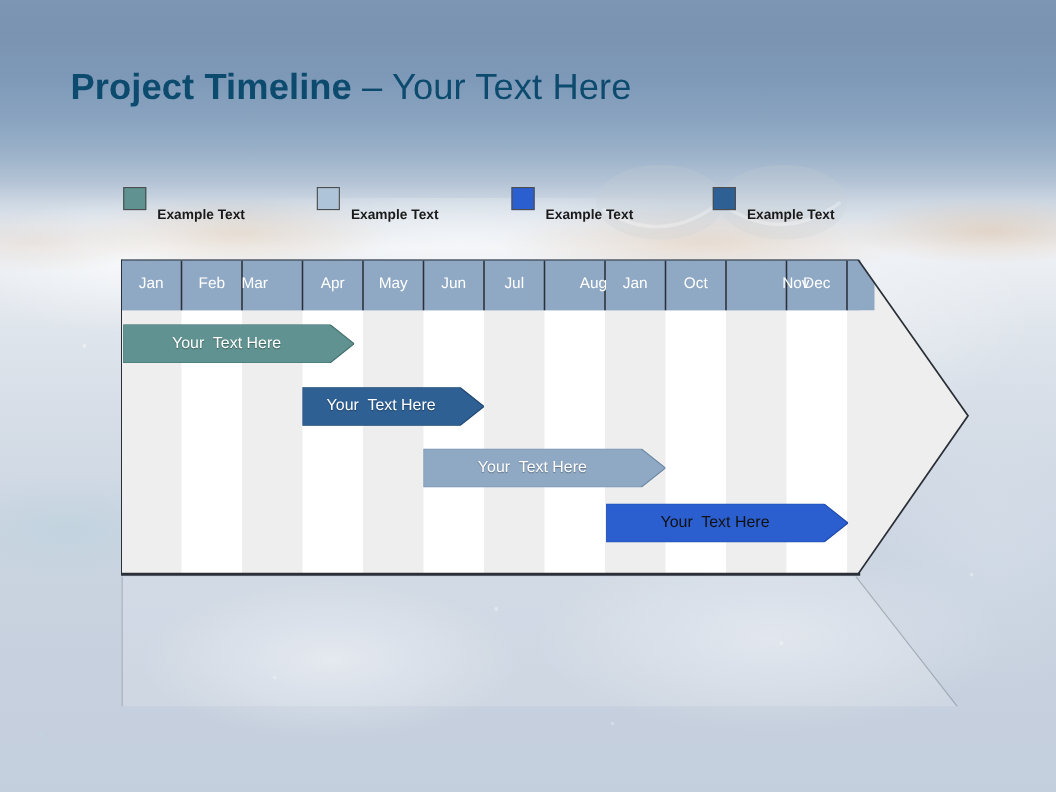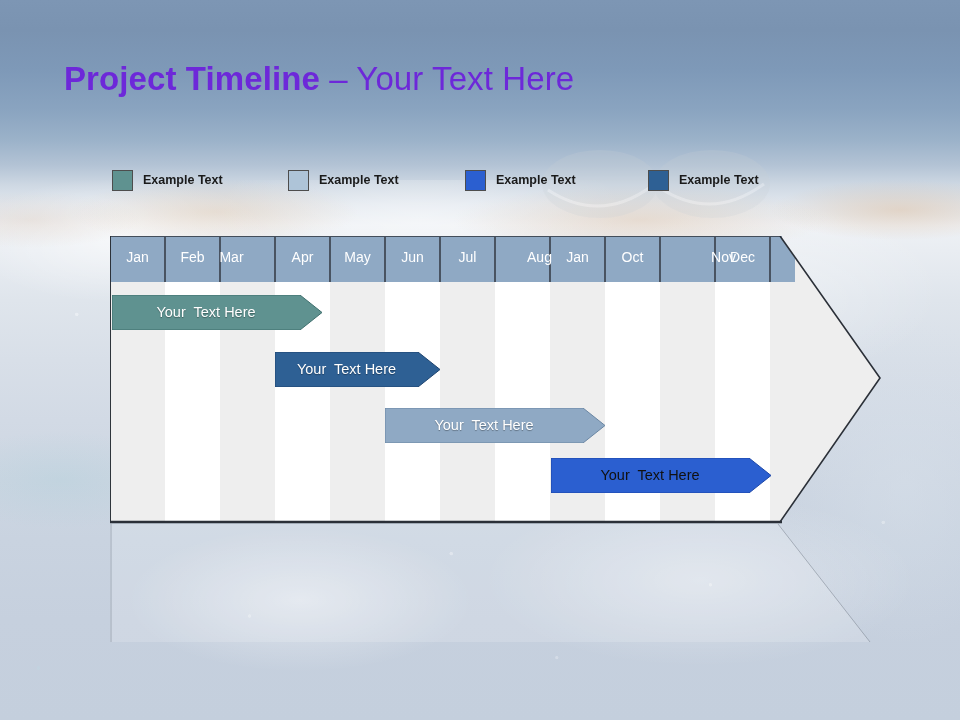--- a/index.html
+++ b/index.html
@@ -91,41 +91,41 @@
       radial-gradient(circle at 4% 90%, rgba(186,220,228,.5) 0 1.6px, transparent 2px),
       radial-gradient(circle at 12% 44%, rgba(186,220,228,.45) 0 1.4px, transparent 2px);
   }
 
   
   #title {
     position: absolute;
     left: 64px;
     top: 60px;
     font-size: 33px;
-    color: #6d28d9;
+    color: #0c4a6e;
     letter-spacing: .1px;
     white-space: nowrap;
   }
   #title .strong { font-weight: bold; }
   #title .light  { font-weight: normal; }
 
   
   #legend { position: absolute; left: 0; top: 168px; width: 960px; height: 30px; }
   .legend-item { position: absolute; height: 26px; }
   .legend-swatch {
     position: absolute;
     left: 0; top: 2px;
     width: 21px; height: 21px;
     border: 1px solid #4d4d4d;
     box-sizing: border-box;
   }
   .legend-label {
     position: absolute;
     left: 31px;
-    top: 5px;
+    top: 20px;
     font-size: 12.5px;
     font-weight: bold;
     color: #1a1a1a;
     white-space: nowrap;
   }
 
   
   #chart {
     position: absolute;
     left: 110px;

